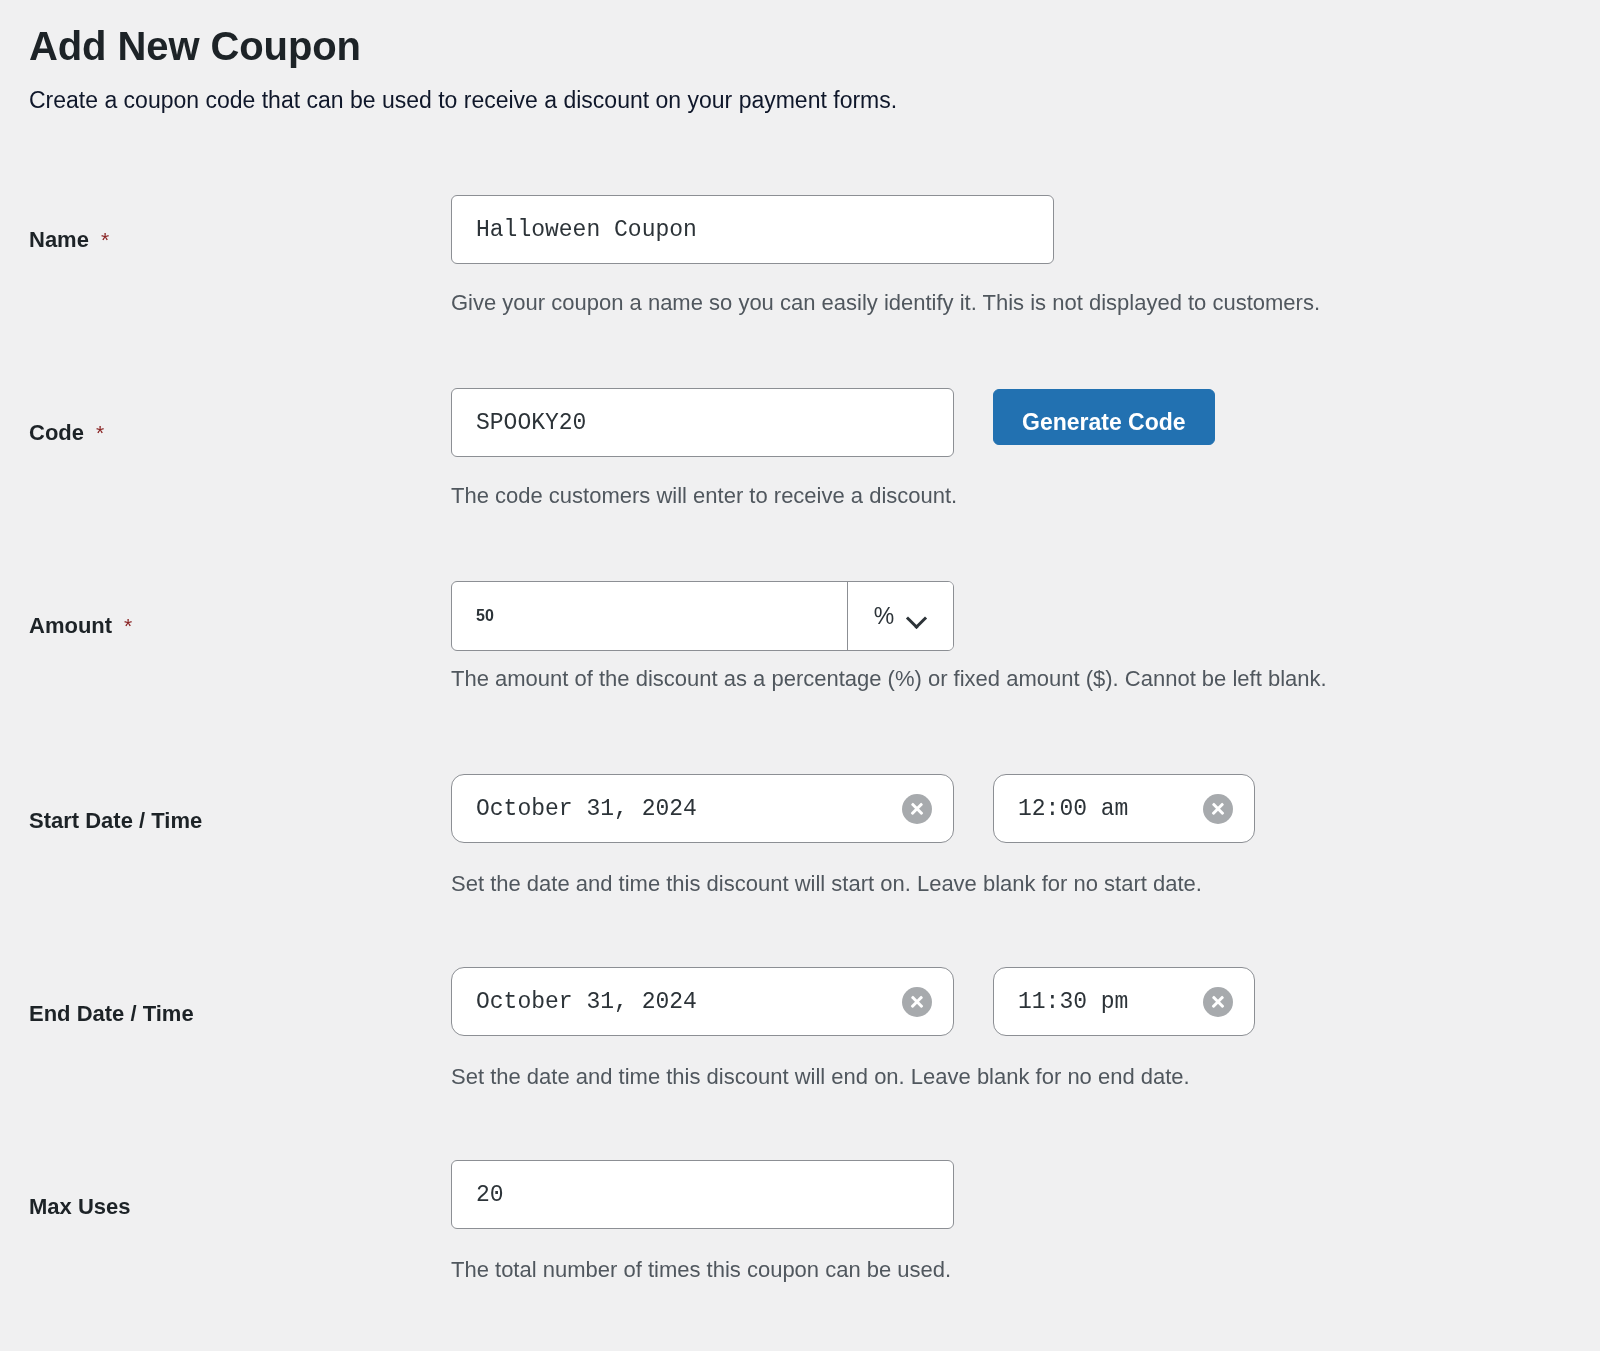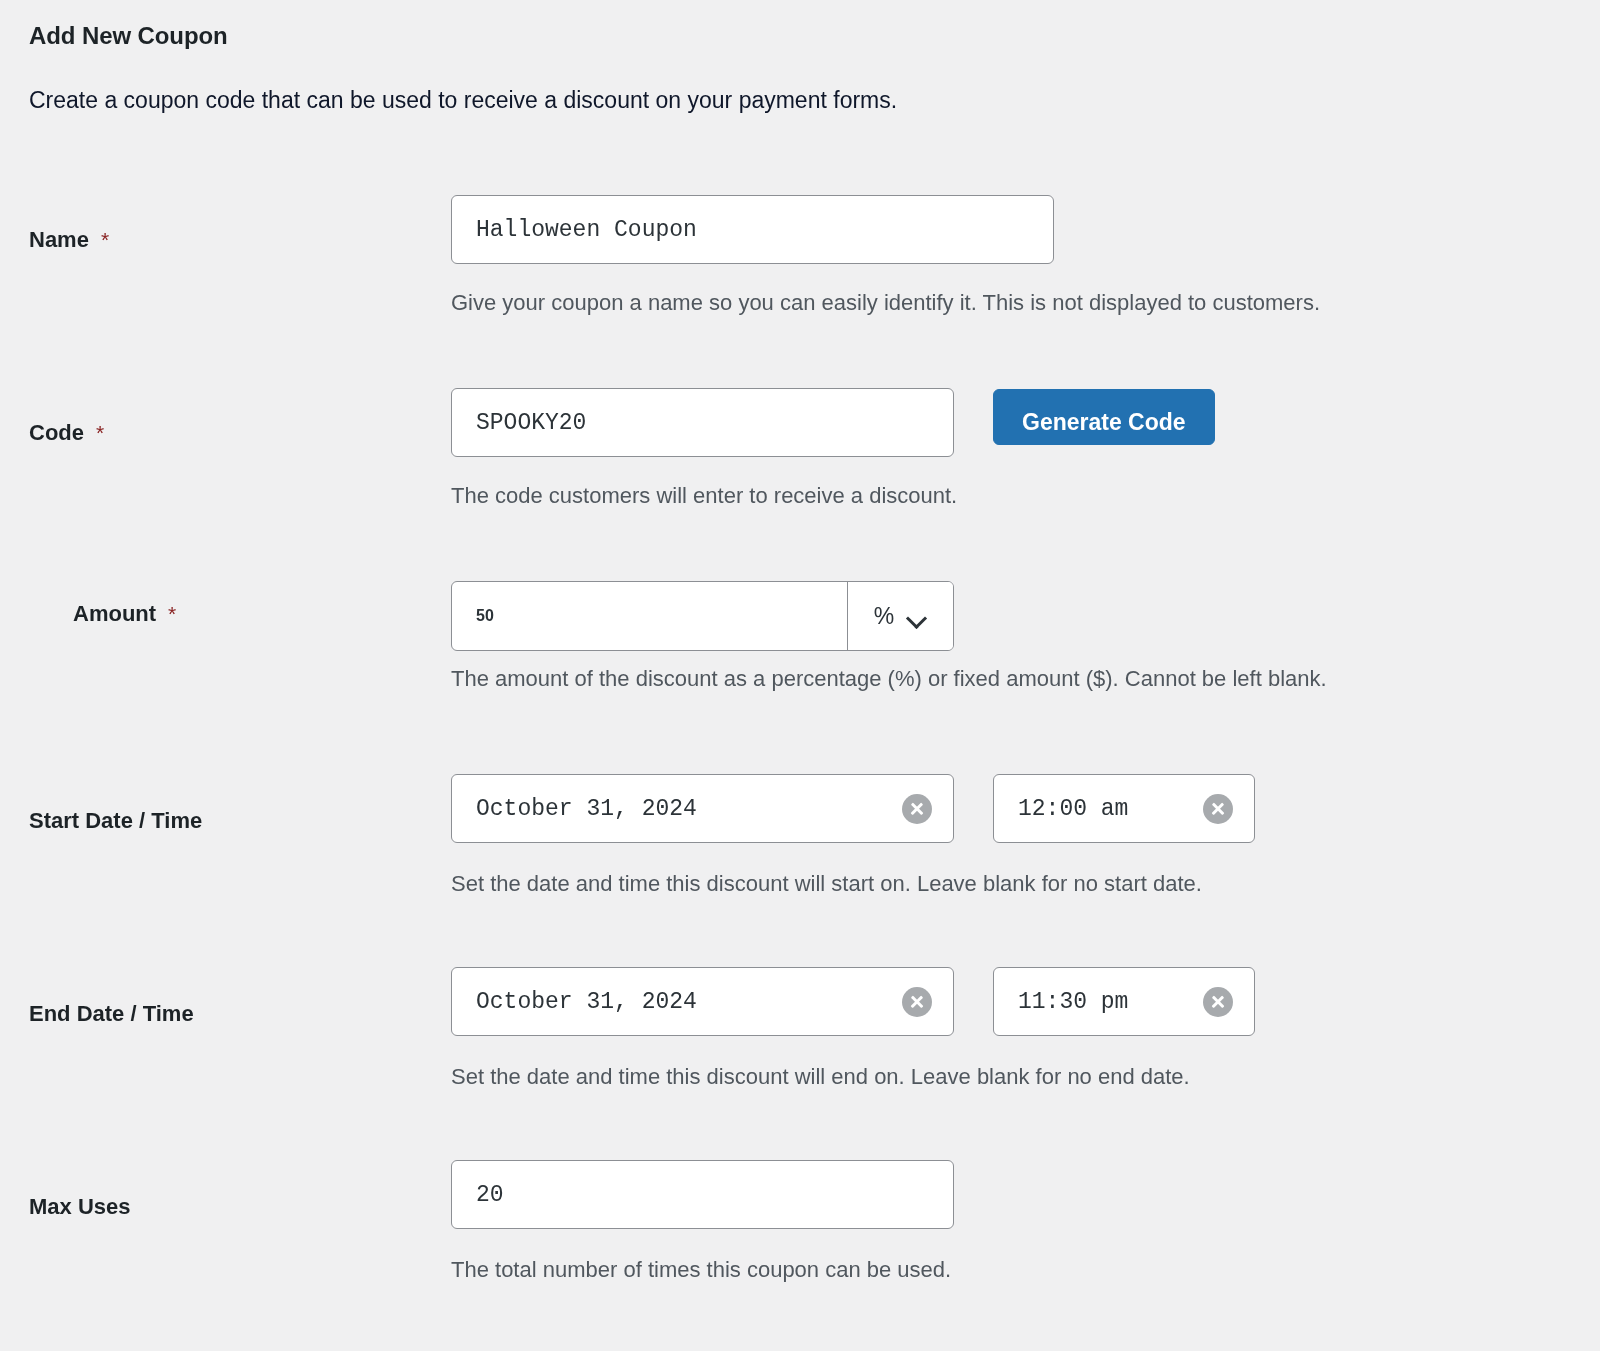--- a/index.html
+++ b/index.html
@@ -23,21 +23,21 @@
     width: 1600px;
     height: 1351px;
     padding: 0;
   }
 
   
   .page-title {
     position: absolute;
     left: 29px;
     top: 22px;
-    font-size: 24px;
+    font-size: 40px;
     font-weight: 700;
     color: #1d2327;
     letter-spacing: -0.1px;
     line-height: 1.2;
     text-align: right;
   }
   .page-subtitle {
     position: absolute;
     left: 29px;
     top: 86px;
@@ -173,21 +173,21 @@
     border-bottom: 3px solid #2c3338;
     transform: rotate(45deg);
   }
 
   
   .field-with-clear {
     position: relative;
     display: inline-block;
     vertical-align: top;
   }
-  .field-with-clear .text-input { width: 100%; padding-right: 74px; }
+  .field-with-clear .text-input { width: 100%; padding-right: 74px; border-radius: 13px; }
   .clear-icon {
     position: absolute;
     right: 22px;
     top: 50%;
     transform: translateY(-50%);
     width: 30px;
     height: 30px;
     border-radius: 50%;
     background: #a7aaad;
     cursor: pointer;
@@ -228,21 +228,21 @@
       <span>Code</span><span class="req-star">*</span>
     </div>
     <div class="control-area">
       <input class="text-input" style="width: 503px;" value="SPOOKY20">
     </div>
     <button class="btn-primary" style="left:993px; top:1px;">Generate Code</button>
     <div class="help-text" style="top:94px;">The code customers will enter to receive a discount.</div>
   </div>
 
   <div class="form-row" style="top:581px;">
-    <div class="field-label" style="top:20px;margin-left:44px;">
+    <div class="field-label" style="top:32px;">
       <span>Amount</span><span class="req-star">*</span>
     </div>
     <div class="control-area">
       <div class="amount-combo">
         <input class="amt-input" value="50" style="">
         <div class="amt-select">
           <span class="amt-unit">%</span>
           <span class="chevron"></span>
         </div>
       </div>

